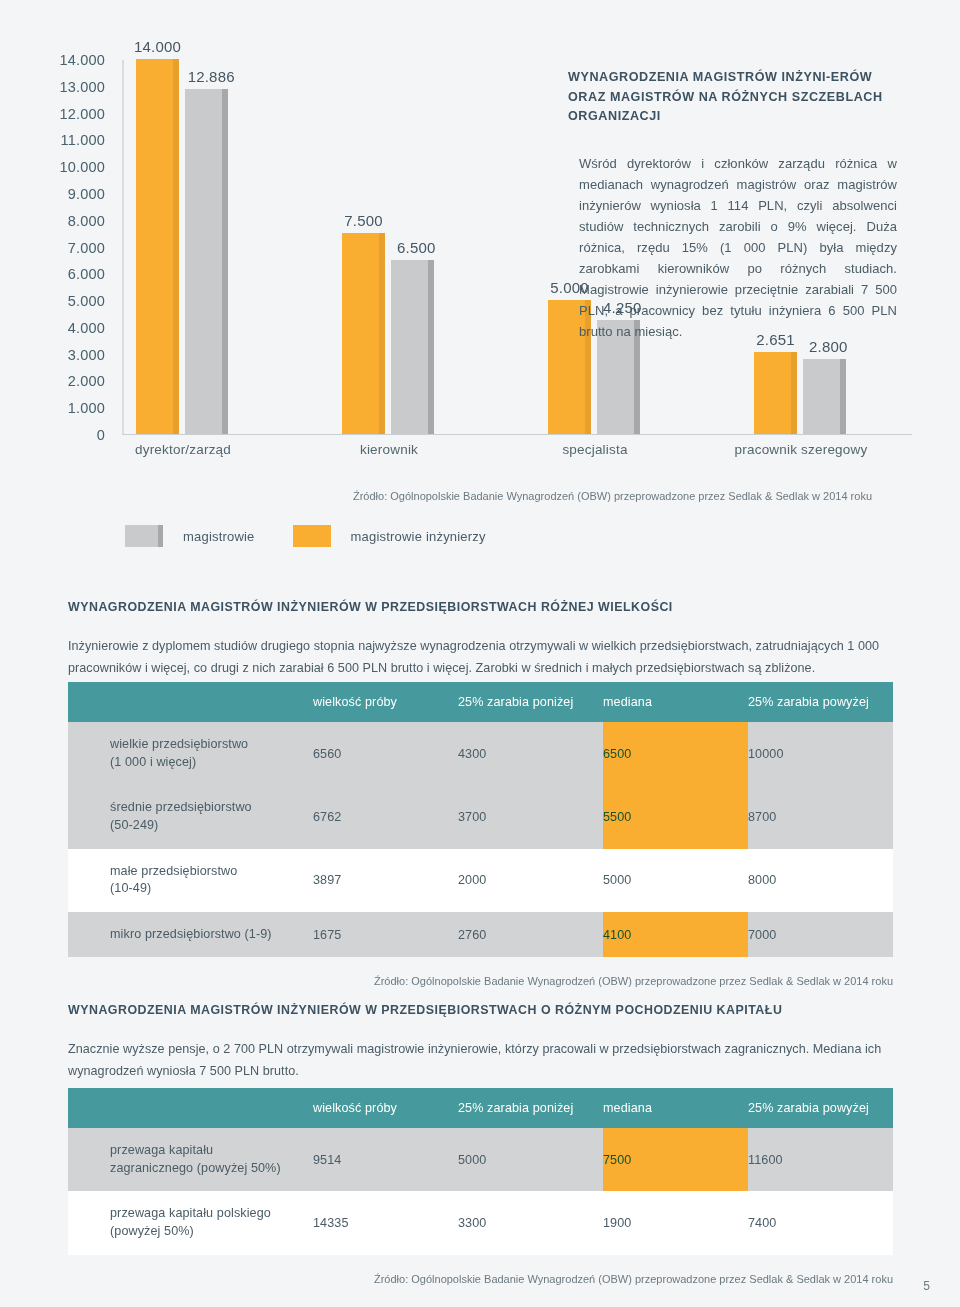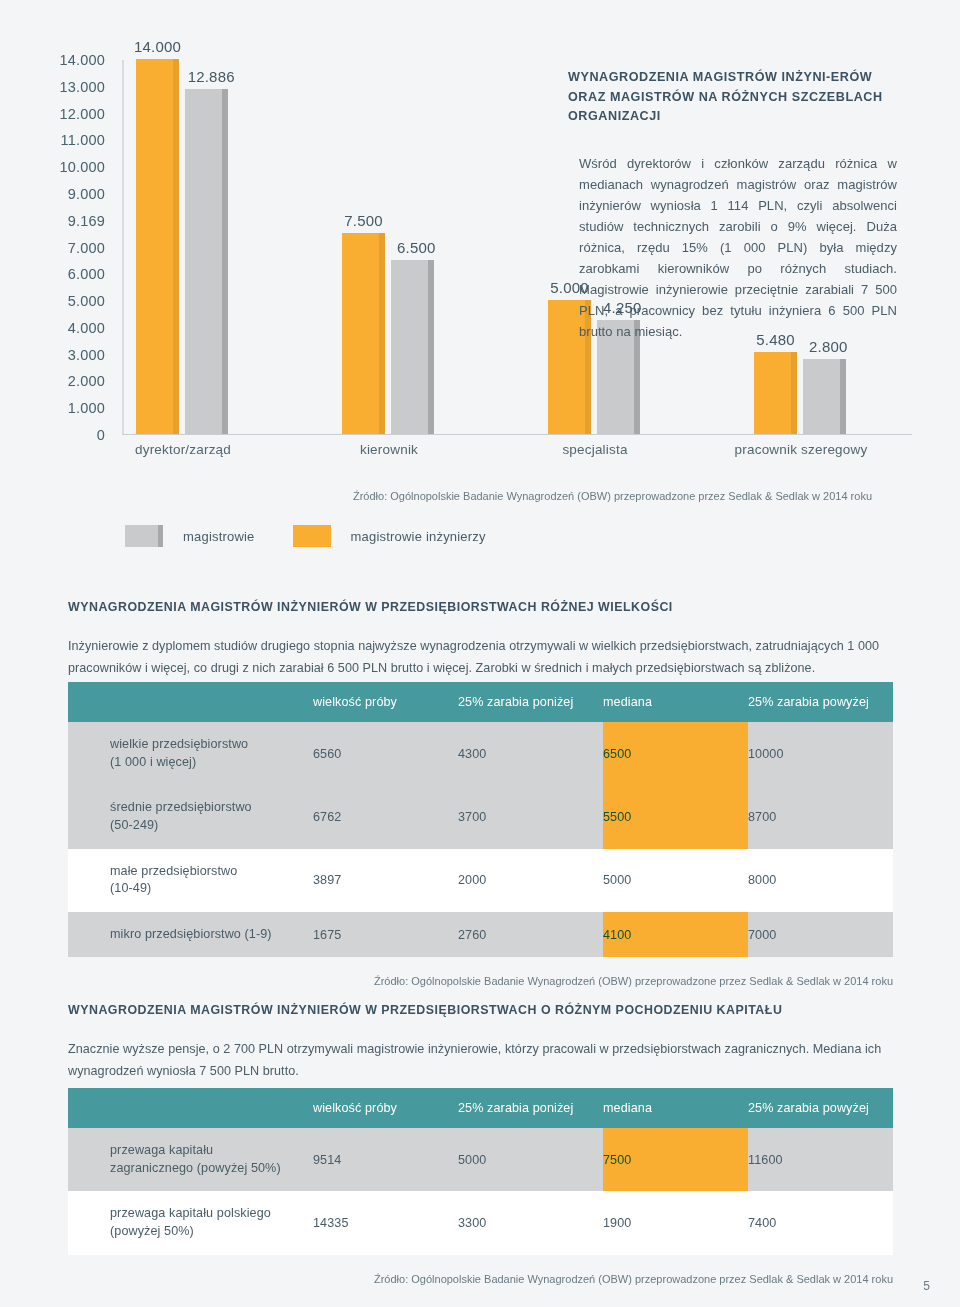--- a/index.html
+++ b/index.html
@@ -215,21 +215,21 @@
 <div class="chart-section">
 
   <div class="chart-area">
     <div class="y-axis-labels" id="y-axis-labels">
         <div class="ytick" style="top: 0px;">14.000</div>
         <div class="ytick" style="top: 26.7857px;">13.000</div>
         <div class="ytick" style="top: 53.5714px;">12.000</div>
         <div class="ytick" style="top: 80.3571px;">11.000</div>
         <div class="ytick" style="top: 107.143px;">10.000</div>
         <div class="ytick" style="top: 133.929px;">9.000</div>
-        <div class="ytick" style="top: 160.714px;">9.169</div>
+        <div class="ytick" style="top: 160.714px;">8.000</div>
         <div class="ytick" style="top: 187.5px;">7.000</div>
         <div class="ytick" style="top: 214.286px;">6.000</div>
         <div class="ytick" style="top: 241.071px;">5.000</div>
         <div class="ytick" style="top: 267.857px;">4.000</div>
         <div class="ytick" style="top: 294.643px;">3.000</div>
         <div class="ytick" style="top: 321.429px;">2.000</div>
         <div class="ytick" style="top: 348.214px;">1.000</div>
         <div class="ytick" style="top: 375px;">0</div>
       </div>
     <div class="plot" id="plot">
@@ -266,21 +266,21 @@
           <div class="bar gray" style="left: 49px; height: 113.839px;">
             <div class="fill"></div>
             <div class="edge"></div>
             <div class="vlabel">4.250</div>
           </div>
         </div>
         <div class="grp" style="left: 630px; width: 100px;">
           <div class="bar orange" style="left: 0px; height: 81.6964px;">
             <div class="fill"></div>
             <div class="edge"></div>
-            <div class="vlabel">5.480</div>
+            <div class="vlabel">2.651</div>
           </div>
           <div class="bar gray" style="left: 49px; height: 75px;">
             <div class="fill"></div>
             <div class="edge"></div>
             <div class="vlabel">2.800</div>
           </div>
         </div>
       </div>
     <div class="x-labels" id="x-labels">
         <span style="left: 61px;">dyrektor/zarząd</span>

